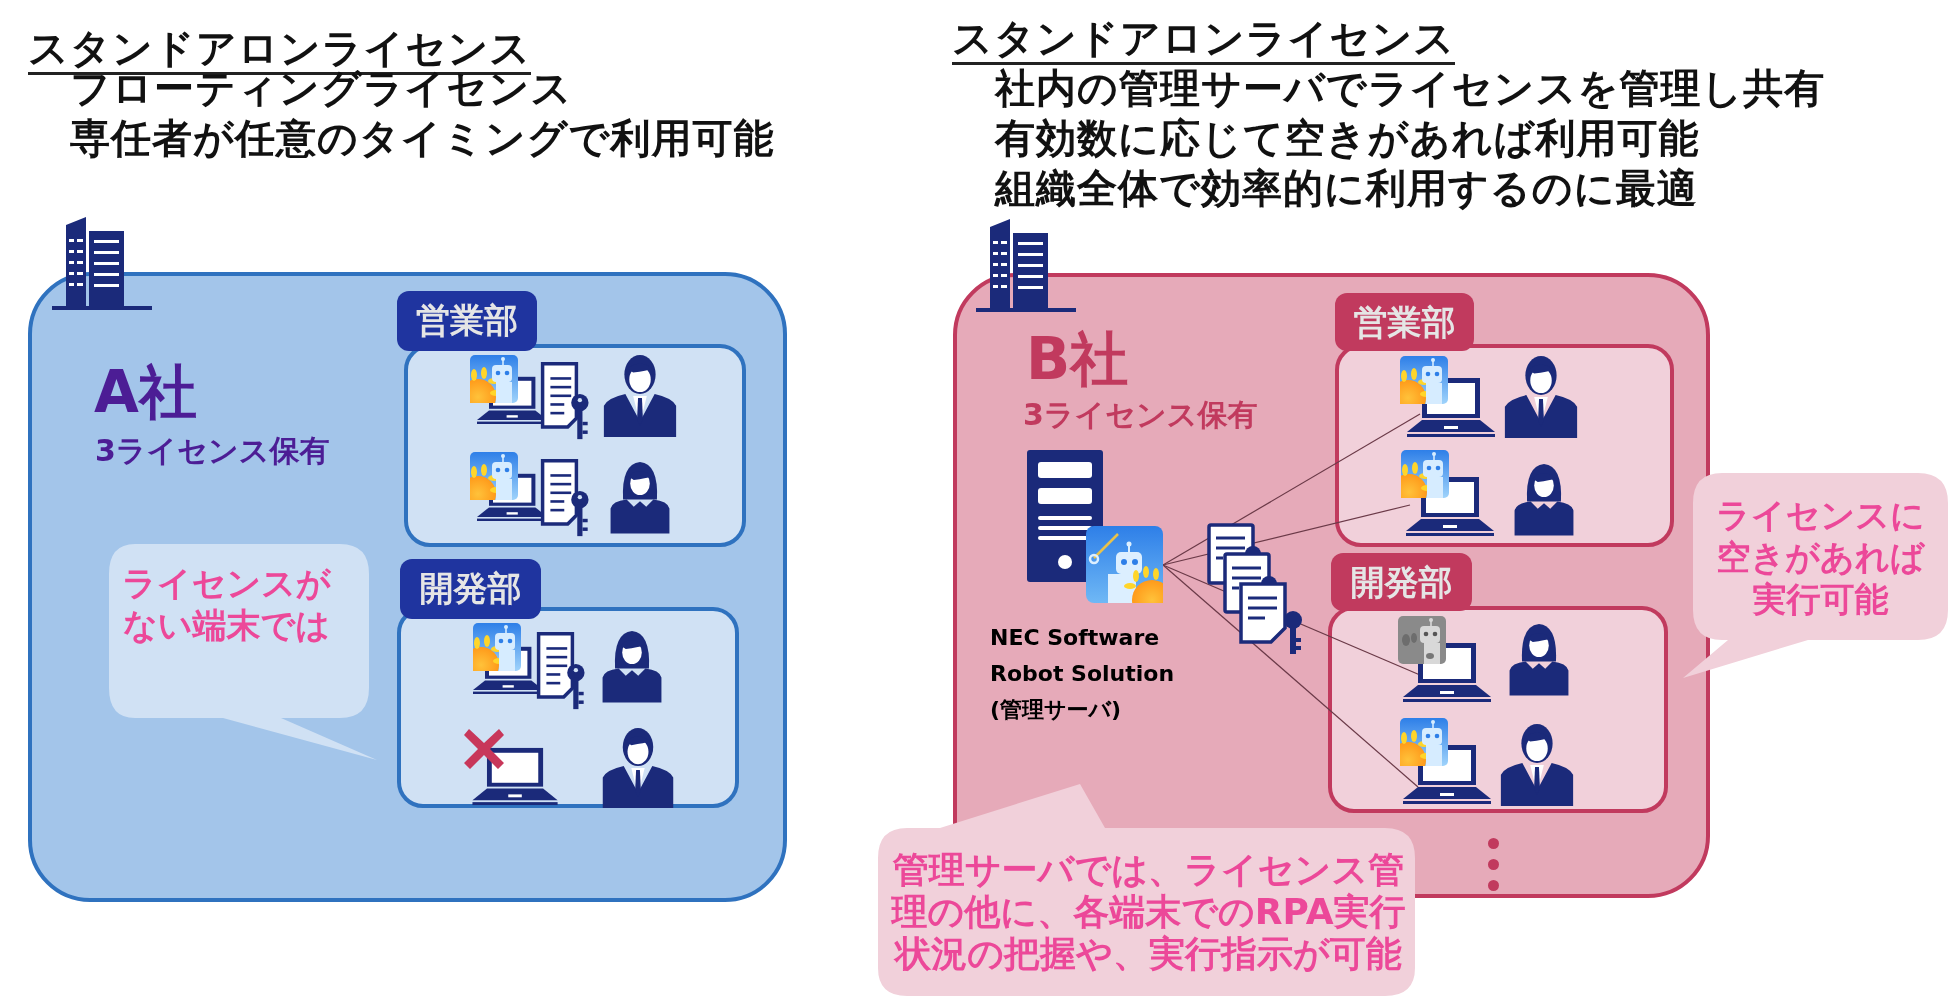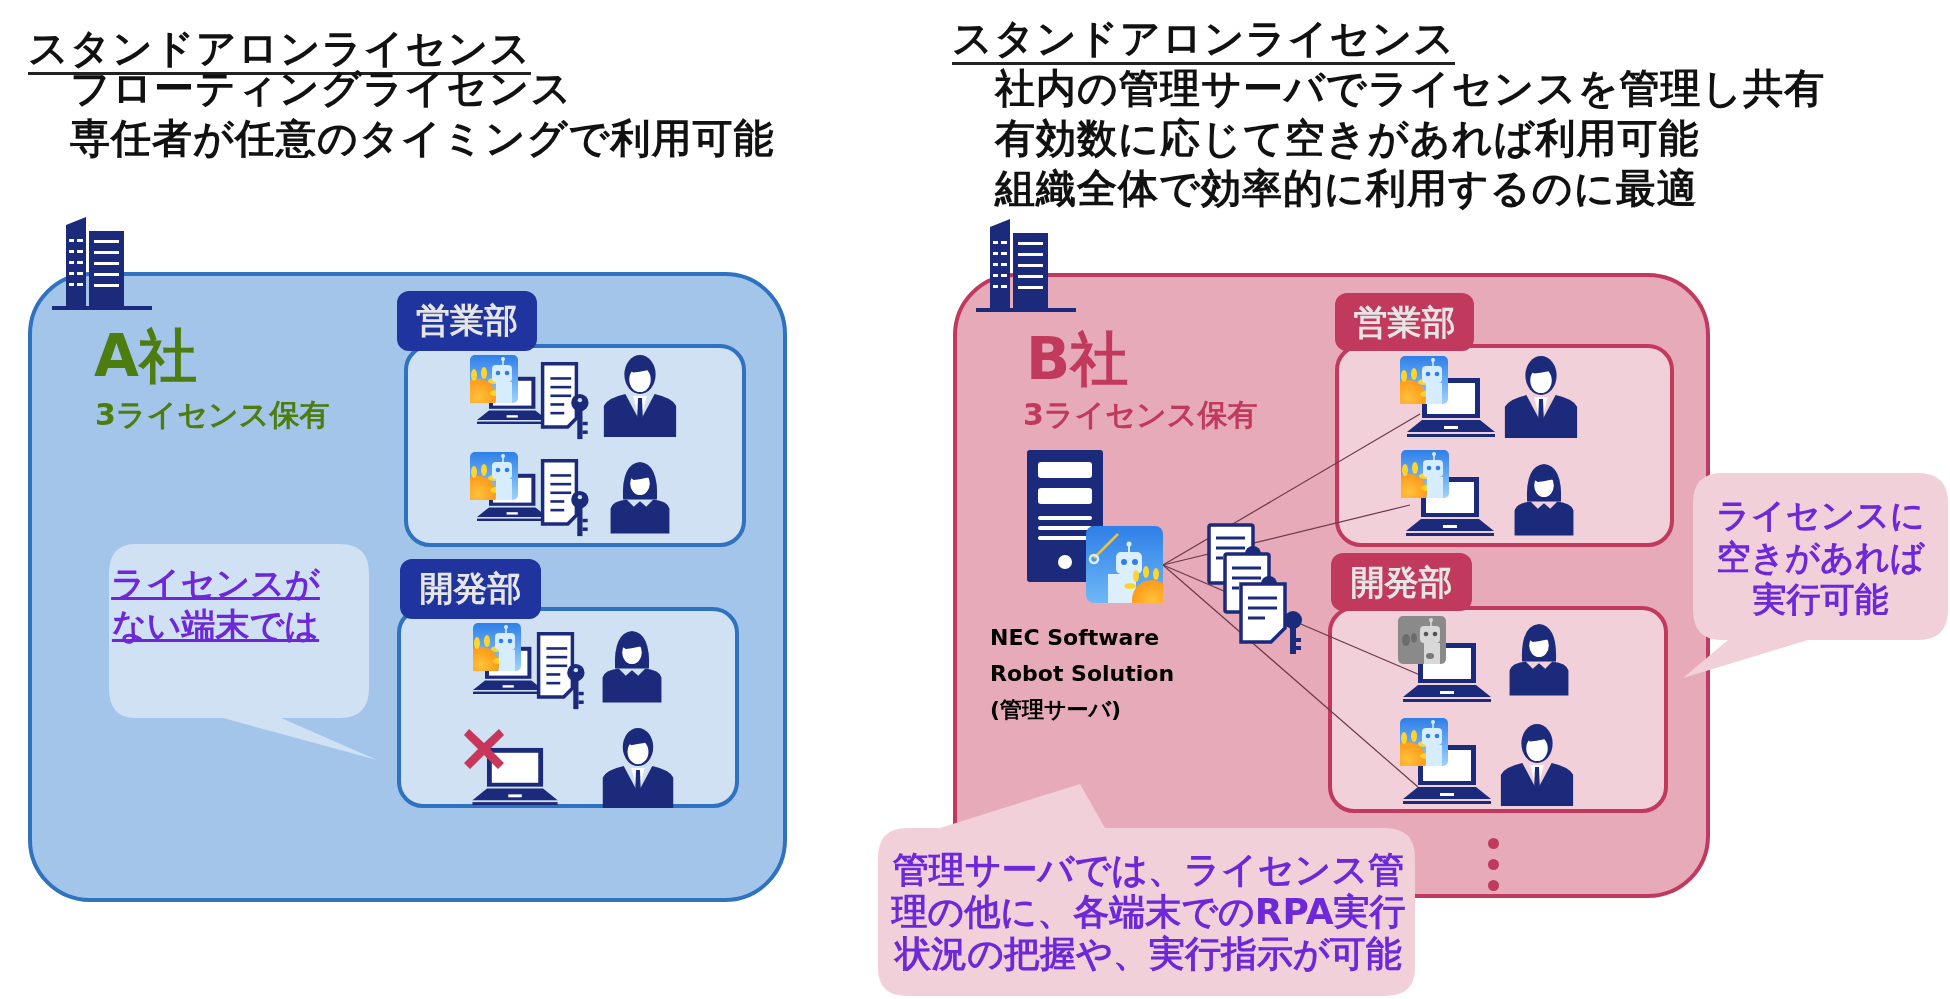--- a/index.html
+++ b/index.html
@@ -9,33 +9,33 @@
   .heading { font-weight:bold; font-size:40px; line-height:48px; white-space:nowrap; letter-spacing:1px; }
   .heading-title { border-bottom:3px solid #222; padding-bottom:0; }
   .bullet { font-weight:bold; font-size:40px; line-height:50px; white-space:nowrap; letter-spacing:1px; }
 
   .company { border-radius:62px; border:4px solid; box-sizing:border-box; }
   .company.a { background:#a3c5ea; border-color:#2f72bf; }
   .company.b { background:#e6aab9; border-color:#c13a5e; }
 
   .company-name { font-weight:bold; font-size:58px; line-height:60px; white-space:nowrap; }
   .company-sub { font-weight:bold; font-size:30px; line-height:34px; white-space:nowrap; }
-  .a-col { color:#4d7c0f; }
+  .a-col { color:#4c1d95;margin-top:36px; }
   .b-col { color:#c13a5e; }
 
   .dept-label { border-radius:12px; color:#e5e5e5; font-weight:bold; font-size:34px; line-height:58px;
                 text-align:center; z-index:3; }
   .dept-label.a { background:#1f349f; }
   .dept-label.b { background:#c13a5e; }
 
   .dept-box { border-radius:26px; border:4px solid; box-sizing:border-box; z-index:2; }
   .dept-box.a { background:#d0e1f4; border-color:#2f72bf; }
   .dept-box.b { background:#f1d0da; border-color:#c13a5e; }
 
-  .callout-text { font-weight:bold; font-size:30px; line-height:40px; text-align:center; color:#6d28d9; }
+  .callout-text { font-weight:bold; font-size:30px; line-height:40px; text-align:center; color:#ec4899; }
   .callout-text.big { font-size:34px; line-height:42px; }
   .icon { position:absolute; z-index:4; }
   .manager-text { font-weight:bold; font-size:22px; line-height:36px; text-align:left; color:#000000; white-space:nowrap; }
 </style>
 </head>
 <body>
 
 <div class="abs heading heading-title" style="left:28px; top:24px;">スタンドアロンライセンス</div>
 <div class="abs bullet" style="left:70px; top:63px;">フローティングライセンス</div>
 <div class="abs bullet" style="left:70px; top:113px;">専任者が任意のタイミングで利用可能</div>
@@ -71,21 +71,21 @@
     <rect x="42" y="72" width="25" height="3"></rect>
   </g>
 </svg>
 
 <div class="abs company-name a-col" style="left:94px; top:326px; z-index:3;">A社</div>
 <div class="abs company-sub a-col" style="left:95px; top:398px; z-index:3;">3ライセンス保有</div>
 
 <svg class="abs" style="left:105px; top:540px; z-index:2;" width="280" height="225" viewBox="0 0 280 225">
   <path d="M30,4 H235 Q264,4 264,34 V148 Q264,178 235,178 H176 L272,220 L118,178 H30 Q4,178 4,148 V34 Q4,4 30,4 Z" fill="#d0e1f4"></path>
 </svg>
-<div class="abs callout-text big" style="left:110px; top:562px; width:211px; z-index:3;text-decoration:underline;">
+<div class="abs callout-text big" style="left:121px; top:562px; width:211px; z-index:3;">
   <div>ライセンスが</div>
   <div>ない端末では</div>
 </div>
 
 <div class="abs dept-label a" style="left:397px; top:291px; width:140px; height:60px;">営業部</div>
 <div class="abs dept-box a" style="left:404px; top:344px; width:342px; height:203px;"></div>
 
 <div class="abs dept-label a" style="left:400px; top:559px; width:141px; height:60px;">開発部</div>
 <div class="abs dept-box a" style="left:397px; top:607px; width:342px; height:201px;"></div>
 

